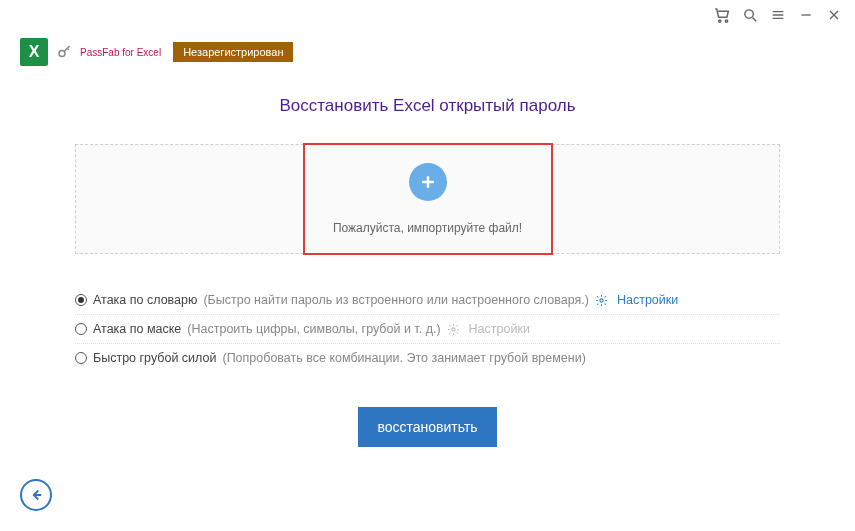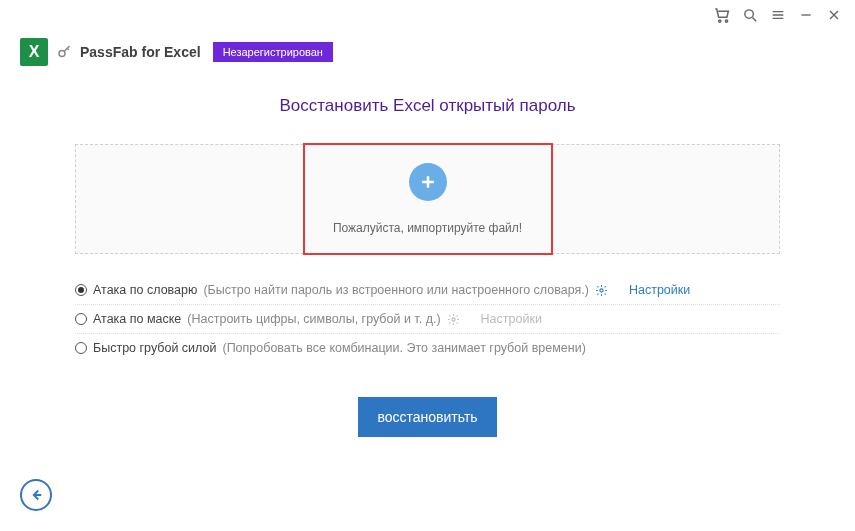--- a/index.html
+++ b/index.html
@@ -50,27 +50,27 @@
       position: relative;
     }
     .key-icon {
       width: 18px;
       height: 18px;
       display: flex;
       align-items: center;
       margin-left: -4px;
     }
     .app-name {
-      font-size: 14px;
-      color: #404040;
-      font-weight: 700;
+      font-size: 10px;
+      color: #be185d;
+      font-weight: 400;
       margin-left: -6px;
     }
     .reg-badge {
-      background: #6d28d9;
+      background: #a16207;
       color: #fff;
       font-size: 11px;
       padding: 4px 10px;
       position: relative;
     }
     .reg-badge::before,
     .reg-badge::after {
       content: '';
       position: absolute;
       width: 0; height: 0;
@@ -115,21 +115,21 @@
       align-items: center;
       justify-content: center;
       font-size: 24px;
       cursor: pointer;
     }
     .drop-text {
       font-size: 12px;
       color: #666;
     }
     .options {
-      margin-top: 22px;
+      margin-top: 32px;
       font-size: 12.5px;
       text-align: right;
     }
     .opt-row {
       display: flex;
       align-items: center;
       gap: 6px;
       padding: 7px 0;
       border-top: 1px dotted #e0e0e0;
       color: #555;
@@ -153,21 +153,21 @@
       background: #333;
       border-radius: 50%;
     }
     .opt-label { color: #444; }
     .opt-desc { color: #888; }
     .settings-link {
       color: #2a7cc7;
       cursor: pointer;
       display: inline-flex;
       align-items: center;
-      gap: 21px;
+      gap: 9px;
     }
     .settings-link.disabled { color: #bbb; cursor: default; }
     .gear { width: 13px; height: 13px; }
     .recover-btn {
       display: block;
       margin: 35px auto 0 auto;
       background: #2f76c2;
       color: #fff;
       border: none;
       padding: 12px 19px;

